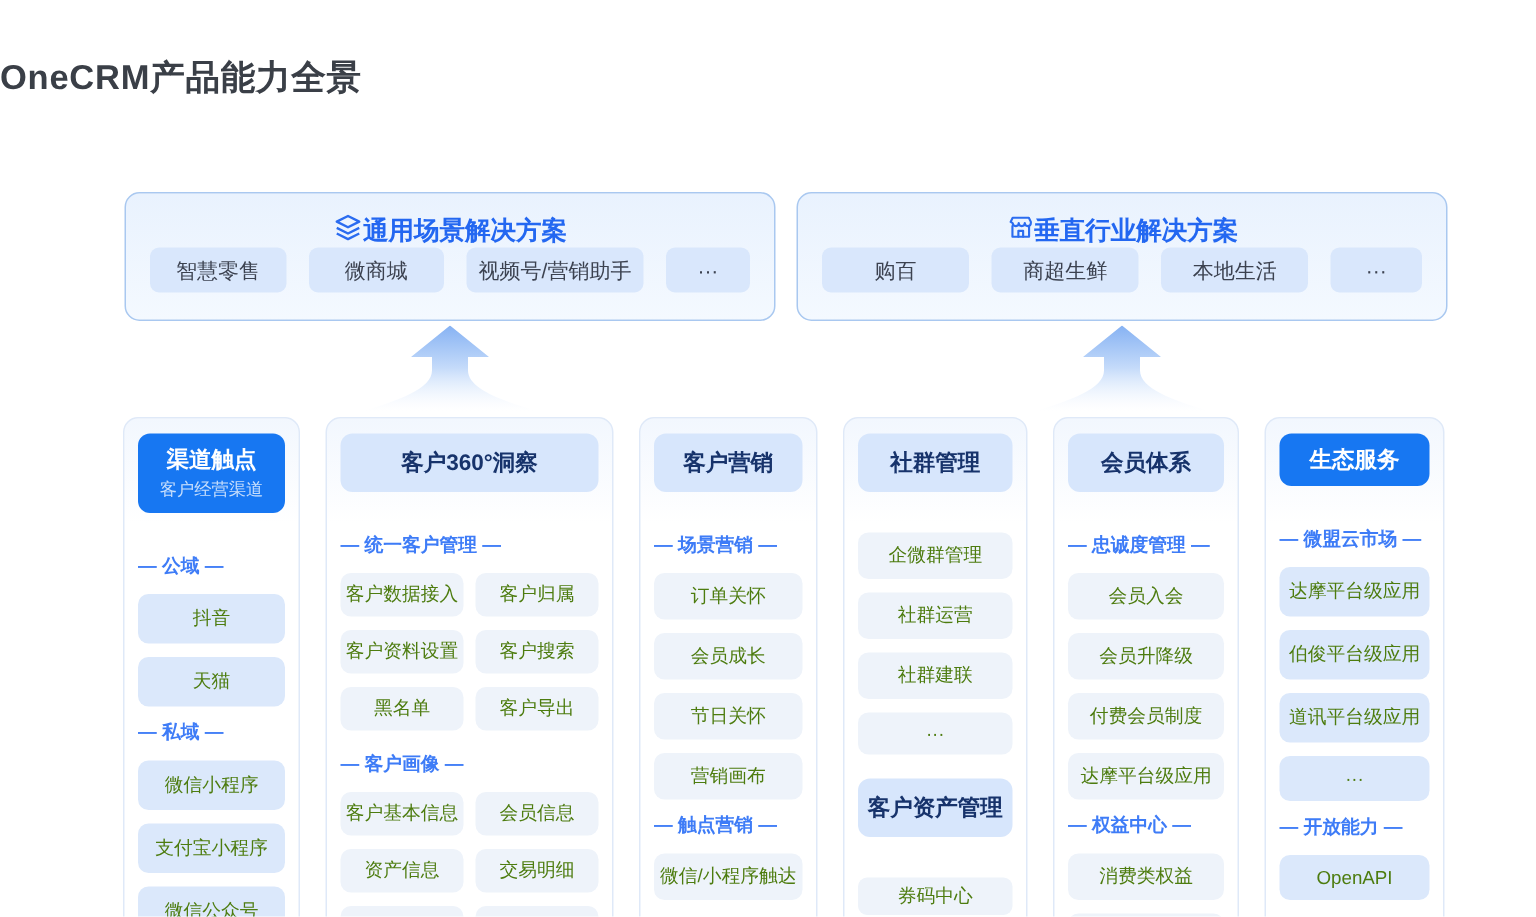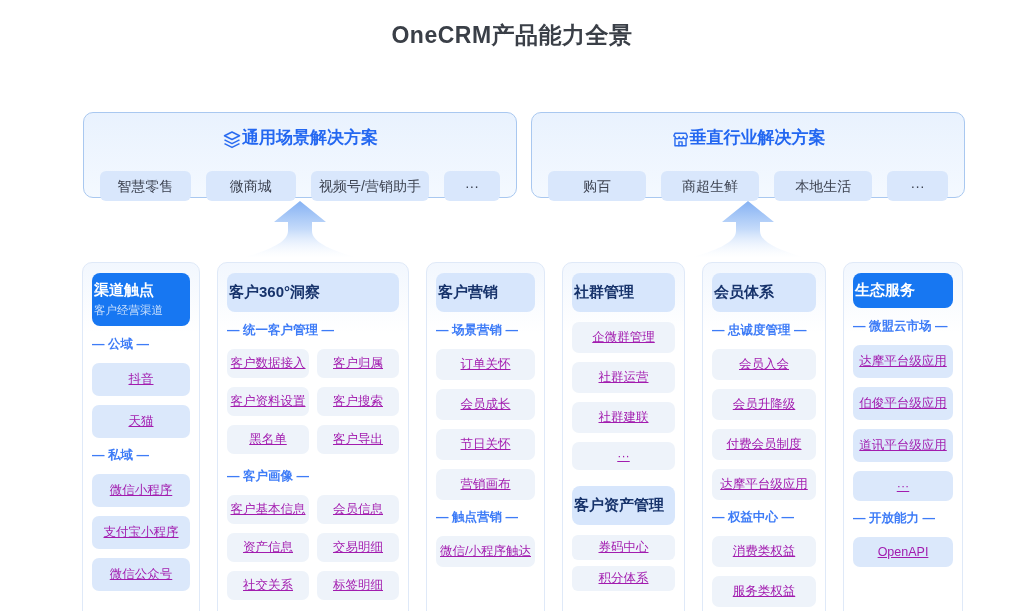--- a/index.html
+++ b/index.html
@@ -1,50 +1,50 @@
 <!DOCTYPE html>
 <html><head>
 <meta charset="utf-8">
 <style>
   * { margin:0; padding:0; box-sizing:border-box; }
   html,body { width:1024px; height:611px; overflow:hidden; background:#ffffff;
     font-family:"Liberation Sans","DejaVu Sans",sans-serif; color:#3c4250; }
 
-  .page-title { text-align:center; margin-top:20px; font-size:23px; font-weight:600;
+  .page-title { text-align:left; margin-top:36px; font-size:23px; font-weight:600;
     color:#3a3f47; letter-spacing:.5px; }
 
   
   .panels-row { display:flex; gap:14px; margin:61px 59px 0 83px; }
   .panel { flex:1; height:86px; border:1px solid #a9c8f0; border-radius:10px;
     background:linear-gradient(180deg,#e9f2fe 0%,#f4f9ff 100%); padding:13px 16px 0; }
-  .panel-head { display:flex; justify-content:center; align-items:flex-end; gap:0;
+  .panel-head { display:flex; justify-content:center; align-items:flex-start; gap:0;
     color:#2367f1; font-size:17px; font-weight:700; }
-  .panel-items { display:flex; gap:15px; margin-top:22px; }
+  .panel-items { display:flex; gap:15px; margin-top:0; }
   .chip { height:30px; line-height:30px; text-align:center; background:#d9e7fc;
     border-radius:6px; font-size:14px; color:#3c4250; white-space:nowrap; overflow:hidden; }
   .f1{flex:1} .f13{flex:1.3} .f06{flex:.62}
 
   
   .arrows-row { display:flex; gap:14px; margin:0 59px 0 83px; height:64px; }
   .arrow-slot { flex:1; display:flex; justify-content:center; align-items:flex-start; padding-top:3px; }
 
   
   .board { display:flex; gap:17px; margin:0 58px 0 82px; align-items:flex-start; }
   .col { background:linear-gradient(180deg,#f2f7fe 0%,#ffffff 70px);
     border:1px solid #dfe9f8; border-radius:10px; padding:10px 9px 16px; min-height:420px; }
-  .col-head { background:#d7e6fc; border-radius:8px; padding:10px 2px; text-align:left;
-    font-size:15px; font-weight:700; color:#17336b; margin-bottom:10px; white-space:nowrap; }
+  .col-head { background:#d7e6fc; border-radius:8px; padding:10px 2px; text-align:center;
+    font-size:15px; font-weight:700; color:#17336b; margin-bottom:27px; white-space:nowrap; }
   .col-head.primary { background:#1777f2; color:#ffffff; padding:8px 2px; }
   .col-head .sub { display:block; font-size:11.5px; font-weight:400;
     color:rgba(255,255,255,.76); margin-top:3px; }
   .col-head.mid { margin-top:16px; }
   .sec-label { text-align:left; color:#3e7cf7; font-size:12.5px; font-weight:600;
     margin:5px 0 10px; white-space:nowrap; }
   .pill { background:#eef3fa; border-radius:7px; text-align:center; font-size:12.5px;
-    color:#a21caf; padding:7px 2px; margin-bottom:9px; white-space:nowrap; overflow:hidden;text-decoration:underline; }
+    color:#4d7c0f; padding:7px 2px; margin-bottom:9px; white-space:nowrap; overflow:hidden; }
   .tone-blue .pill { background:#dbe8fb; padding:8px 2px; }
   .grid2 { display:grid; grid-template-columns:1fr 1fr; column-gap:8px; }
   .grid2 .pill { padding:6px 1px; margin-bottom:9px; }
   .pill.compact { padding:4px 2px; margin-bottom:6px; border-radius:6px; }
   .icon { display:inline-flex; align-items:center; }
 </style>
 </head>
 <body>
 
 <div class="page">

